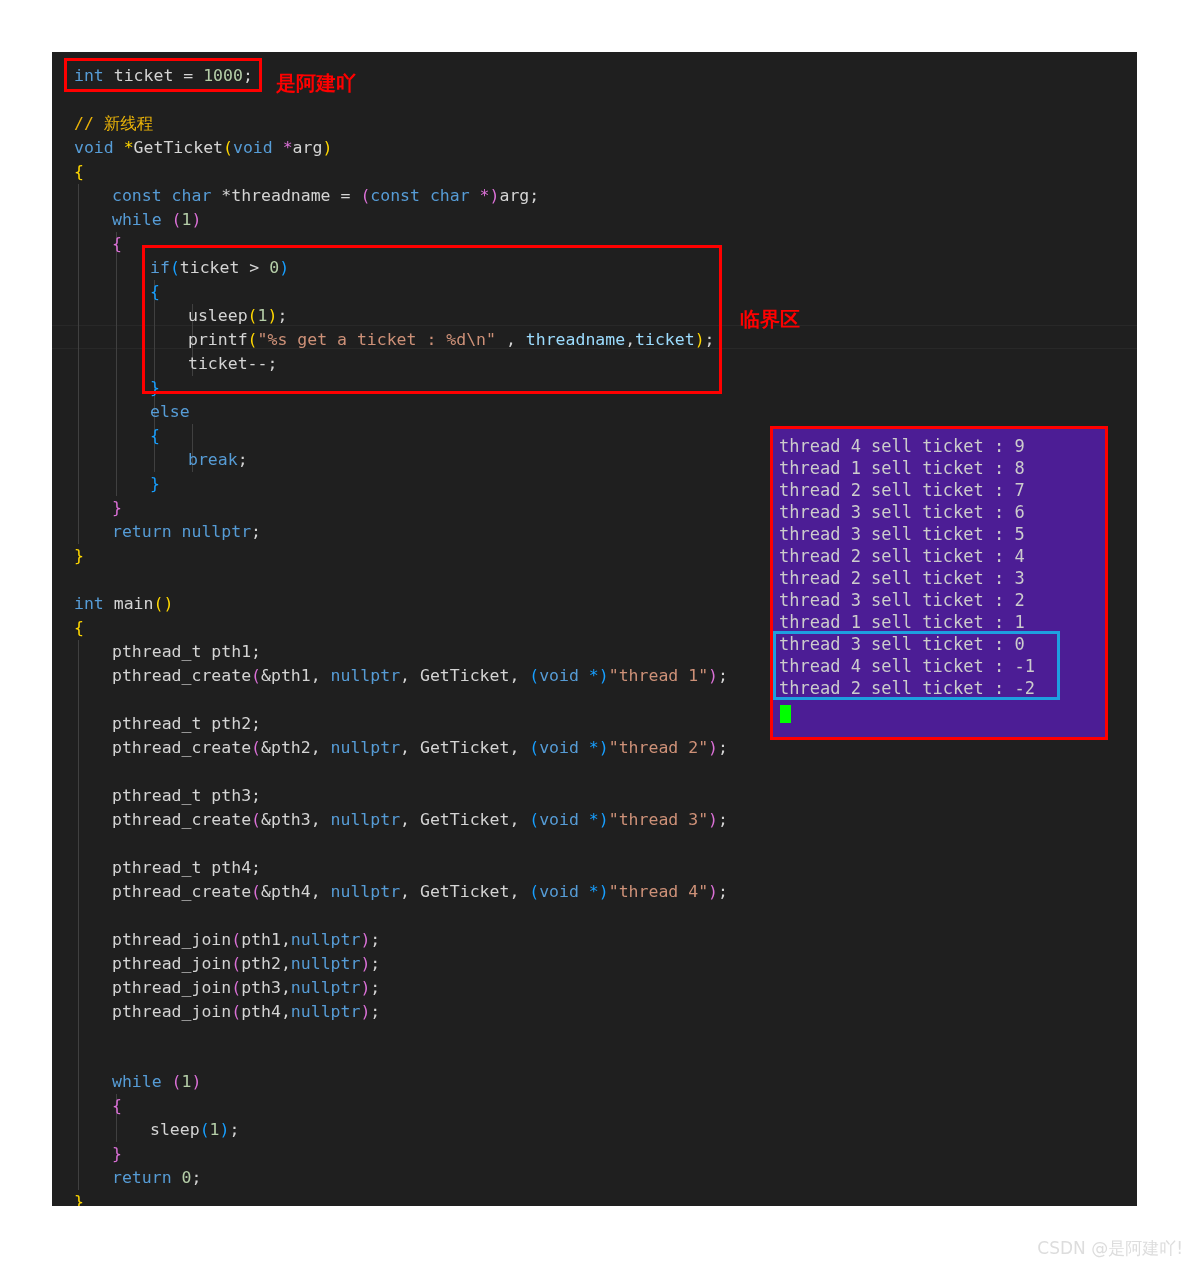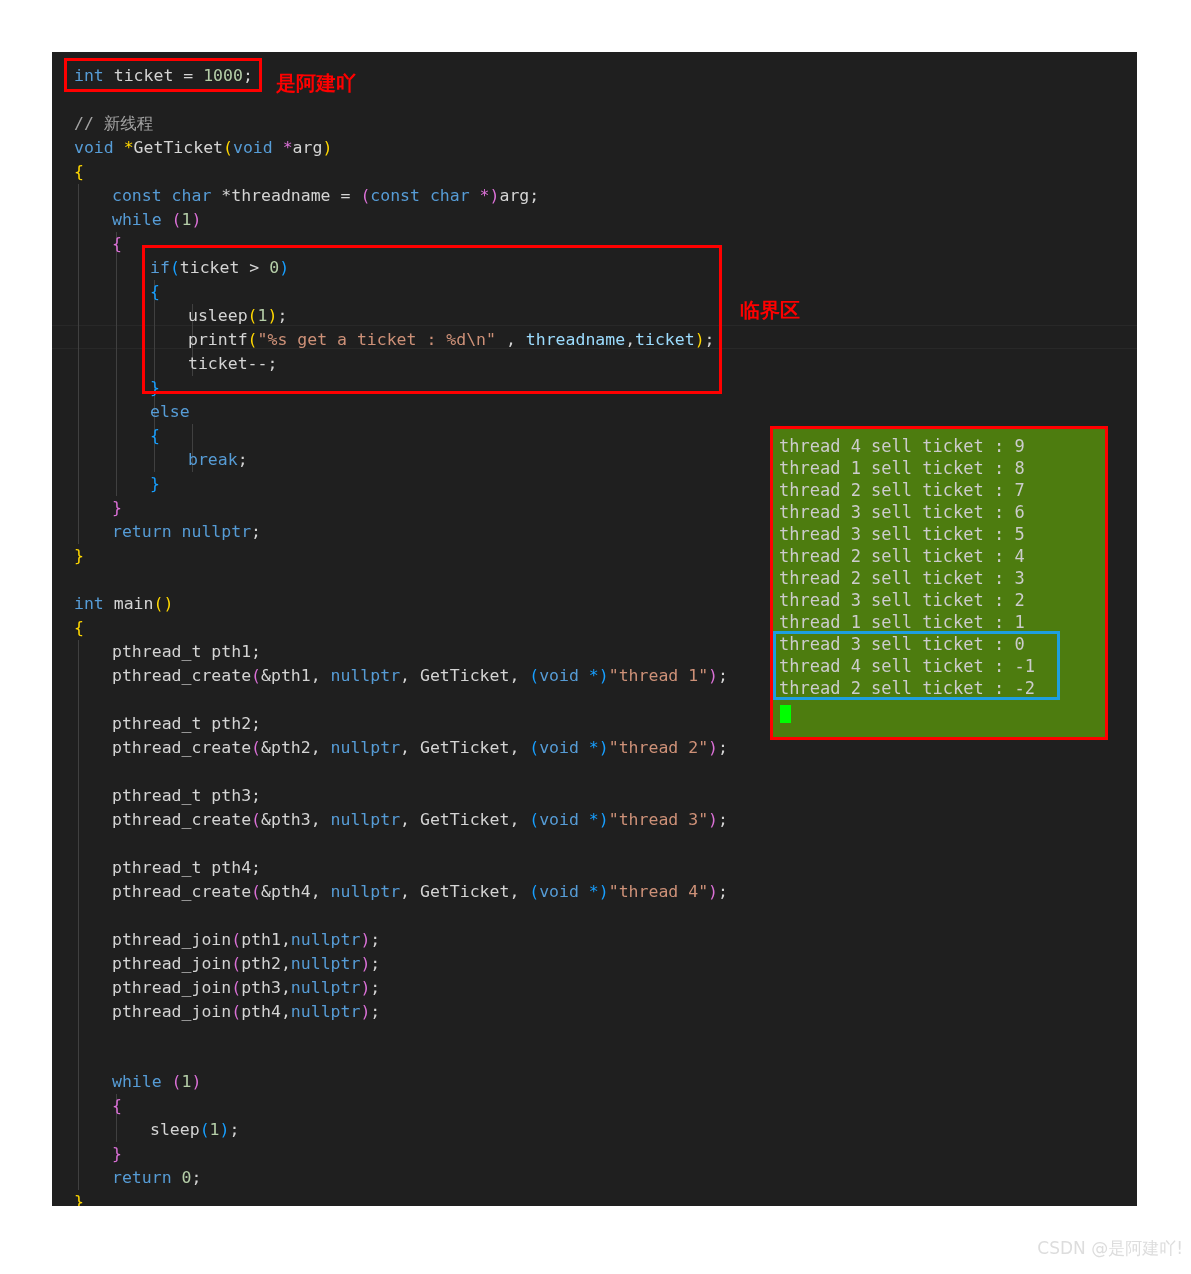--- a/index.html
+++ b/index.html
@@ -46,21 +46,21 @@
     height: 24px;
     white-space: pre;
     color: #d4d4d4;
   }
 
   
   .kw      { color: #569cd6; }
   .var     { color: #9cdcfe; }
   .num     { color: #b5cea8; }
   .str     { color: #ce9178; }
-  .cmt     { color: #a3a3a3; }
+  .cmt     { color: #eab308; }
   .plain   { color: #d4d4d4; }
   .p-yel   { color: #ffd700; }
   .p-mag   { color: #da70d6; }
   .p-blu   { color: #179fff; }
 
   
   #current-line {
     position: absolute;
     left: 0;
     width: 1085px;
@@ -102,21 +102,21 @@
     white-space: nowrap;
   }
 
   
   #terminal {
     position: absolute;
     left: 770px;
     top: 426px;
     width: 338px;
     height: 314px;
-    background: #4d7c0f;
+    background: #4c1d95;
     border: 3px solid #ff0000;
     box-sizing: border-box;
     overflow: hidden;
   }
   #terminal-lines {
     position: absolute;
     left: 6px;
     top: 6px;
     font-family: "DejaVu Sans Mono", monospace;
     font-size: 17px;
@@ -166,21 +166,21 @@
   <div class="code-layer" id="code-layer"><div class="line" style="top: 12px; left: 22px;"><span class="kw">int </span><span class="plain">ticket </span><span class="plain">= </span><span class="num">1000</span><span class="plain">;</span></div><div class="line" style="top: 60px; left: 22px;"><span class="cmt">// 新线程</span></div><div class="line" style="top: 84px; left: 22px;"><span class="kw">void </span><span class="p-yel">*</span><span class="plain">GetTicket</span><span class="p-yel">(</span><span class="kw">void </span><span class="p-mag">*</span><span class="plain">arg</span><span class="p-yel">)</span></div><div class="line" style="top: 108px; left: 22px;"><span class="p-yel">{</span></div><div class="line" style="top: 132px; left: 60px;"><span class="kw">const </span><span class="kw">char </span><span class="plain">*</span><span class="plain">threadname </span><span class="plain">= </span><span class="p-mag">(</span><span class="kw">const </span><span class="kw">char </span><span class="p-mag">*</span><span class="p-mag">)</span><span class="plain">arg;</span></div><div class="line" style="top: 156px; left: 60px;"><span class="kw">while </span><span class="p-mag">(</span><span class="num">1</span><span class="p-mag">)</span></div><div class="line" style="top: 180px; left: 60px;"><span class="p-mag">{</span></div><div class="line" style="top: 204px; left: 98px;"><span class="kw">if</span><span class="p-blu">(</span><span class="plain">ticket </span><span class="plain">&gt; </span><span class="num">0</span><span class="p-blu">)</span></div><div class="line" style="top: 228px; left: 98px;"><span class="p-blu">{</span></div><div class="line" style="top: 252px; left: 136px;"><span class="plain">usleep</span><span class="p-yel">(</span><span class="num">1</span><span class="p-yel">)</span><span class="plain">;</span></div><div class="line" style="top: 276px; left: 136px;"><span class="plain">printf</span><span class="p-yel">(</span><span class="str">"%s get a ticket : %d\n"</span><span class="plain"> , </span><span class="var">threadname</span><span class="plain">,</span><span class="var">ticket</span><span class="p-yel">)</span><span class="plain">;</span></div><div class="line" style="top: 300px; left: 136px;"><span class="plain">ticket--;</span></div><div class="line" style="top: 324px; left: 98px;"><span class="p-blu">}</span></div><div class="line" style="top: 348px; left: 98px;"><span class="kw">else</span></div><div class="line" style="top: 372px; left: 98px;"><span class="p-blu">{</span></div><div class="line" style="top: 396px; left: 136px;"><span class="kw">break</span><span class="plain">;</span></div><div class="line" style="top: 420px; left: 98px;"><span class="p-blu">}</span></div><div class="line" style="top: 444px; left: 60px;"><span class="p-mag">}</span></div><div class="line" style="top: 468px; left: 60px;"><span class="kw">return </span><span class="kw">nullptr</span><span class="plain">;</span></div><div class="line" style="top: 492px; left: 22px;"><span class="p-yel">}</span></div><div class="line" style="top: 540px; left: 22px;"><span class="kw">int </span><span class="plain">main</span><span class="p-yel">()</span></div><div class="line" style="top: 564px; left: 22px;"><span class="p-yel">{</span></div><div class="line" style="top: 588px; left: 60px;"><span class="plain">pthread_t pth1;</span></div><div class="line" style="top: 612px; left: 60px;"><span class="plain">pthread_create</span><span class="p-mag">(</span><span class="plain">&amp;pth1, </span><span class="kw">nullptr</span><span class="plain">, GetTicket, </span><span class="p-blu">(</span><span class="kw">void </span><span class="p-blu">*</span><span class="p-blu">)</span><span class="str">"thread 1"</span><span class="p-mag">)</span><span class="plain">;</span></div><div class="line" style="top: 660px; left: 60px;"><span class="plain">pthread_t pth2;</span></div><div class="line" style="top: 684px; left: 60px;"><span class="plain">pthread_create</span><span class="p-mag">(</span><span class="plain">&amp;pth2, </span><span class="kw">nullptr</span><span class="plain">, GetTicket, </span><span class="p-blu">(</span><span class="kw">void </span><span class="p-blu">*</span><span class="p-blu">)</span><span class="str">"thread 2"</span><span class="p-mag">)</span><span class="plain">;</span></div><div class="line" style="top: 732px; left: 60px;"><span class="plain">pthread_t pth3;</span></div><div class="line" style="top: 756px; left: 60px;"><span class="plain">pthread_create</span><span class="p-mag">(</span><span class="plain">&amp;pth3, </span><span class="kw">nullptr</span><span class="plain">, GetTicket, </span><span class="p-blu">(</span><span class="kw">void </span><span class="p-blu">*</span><span class="p-blu">)</span><span class="str">"thread 3"</span><span class="p-mag">)</span><span class="plain">;</span></div><div class="line" style="top: 804px; left: 60px;"><span class="plain">pthread_t pth4;</span></div><div class="line" style="top: 828px; left: 60px;"><span class="plain">pthread_create</span><span class="p-mag">(</span><span class="plain">&amp;pth4, </span><span class="kw">nullptr</span><span class="plain">, GetTicket, </span><span class="p-blu">(</span><span class="kw">void </span><span class="p-blu">*</span><span class="p-blu">)</span><span class="str">"thread 4"</span><span class="p-mag">)</span><span class="plain">;</span></div><div class="line" style="top: 876px; left: 60px;"><span class="plain">pthread_join</span><span class="p-mag">(</span><span class="plain">pth1,</span><span class="kw">nullptr</span><span class="p-mag">)</span><span class="plain">;</span></div><div class="line" style="top: 900px; left: 60px;"><span class="plain">pthread_join</span><span class="p-mag">(</span><span class="plain">pth2,</span><span class="kw">nullptr</span><span class="p-mag">)</span><span class="plain">;</span></div><div class="line" style="top: 924px; left: 60px;"><span class="plain">pthread_join</span><span class="p-mag">(</span><span class="plain">pth3,</span><span class="kw">nullptr</span><span class="p-mag">)</span><span class="plain">;</span></div><div class="line" style="top: 948px; left: 60px;"><span class="plain">pthread_join</span><span class="p-mag">(</span><span class="plain">pth4,</span><span class="kw">nullptr</span><span class="p-mag">)</span><span class="plain">;</span></div><div class="line" style="top: 1018px; left: 60px;"><span class="kw">while </span><span class="p-mag">(</span><span class="num">1</span><span class="p-mag">)</span></div><div class="line" style="top: 1042px; left: 60px;"><span class="p-mag">{</span></div><div class="line" style="top: 1066px; left: 98px;"><span class="plain">sleep</span><span class="p-blu">(</span><span class="num">1</span><span class="p-blu">)</span><span class="plain">;</span></div><div class="line" style="top: 1090px; left: 60px;"><span class="p-mag">}</span></div><div class="line" style="top: 1114px; left: 60px;"><span class="kw">return </span><span class="num">0</span><span class="plain">;</span></div><div class="line" style="top: 1138px; left: 22px;"><span class="p-yel">}</span></div></div>
 
 </div>
 
 <div class="redbox" style="left:64px; top:58px; width:198px; height:34px;"></div>
 
 <div class="annot" style="left:276px; top:70px;">是阿建吖</div>
 
 <div class="redbox" style="left:142px; top:245px; width:580px; height:149px;"></div>
 
-<div class="annot" style="left:740px; top:297px;">临界区</div>
+<div class="annot" style="left:740px; top:306px;">临界区</div>
 
 <div id="terminal">
   <div id="terminal-lines"><div class="term-line">thread 4 sell ticket : 9</div><div class="term-line">thread 1 sell ticket : 8</div><div class="term-line">thread 2 sell ticket : 7</div><div class="term-line">thread 3 sell ticket : 6</div><div class="term-line">thread 3 sell ticket : 5</div><div class="term-line">thread 2 sell ticket : 4</div><div class="term-line">thread 2 sell ticket : 3</div><div class="term-line">thread 3 sell ticket : 2</div><div class="term-line">thread 1 sell ticket : 1</div><div class="term-line">thread 3 sell ticket : 0</div><div class="term-line">thread 4 sell ticket : -1</div><div class="term-line">thread 2 sell ticket : -2</div></div>
   <div id="term-cursor" style="background: rgb(0, 255, 0);"></div>
 </div>
 
 <div class="cyanbox" style="left:773px; top:631px; width:287px; height:69px;"></div>
 
 <div id="watermark">CSDN @是阿建吖!</div>
 

